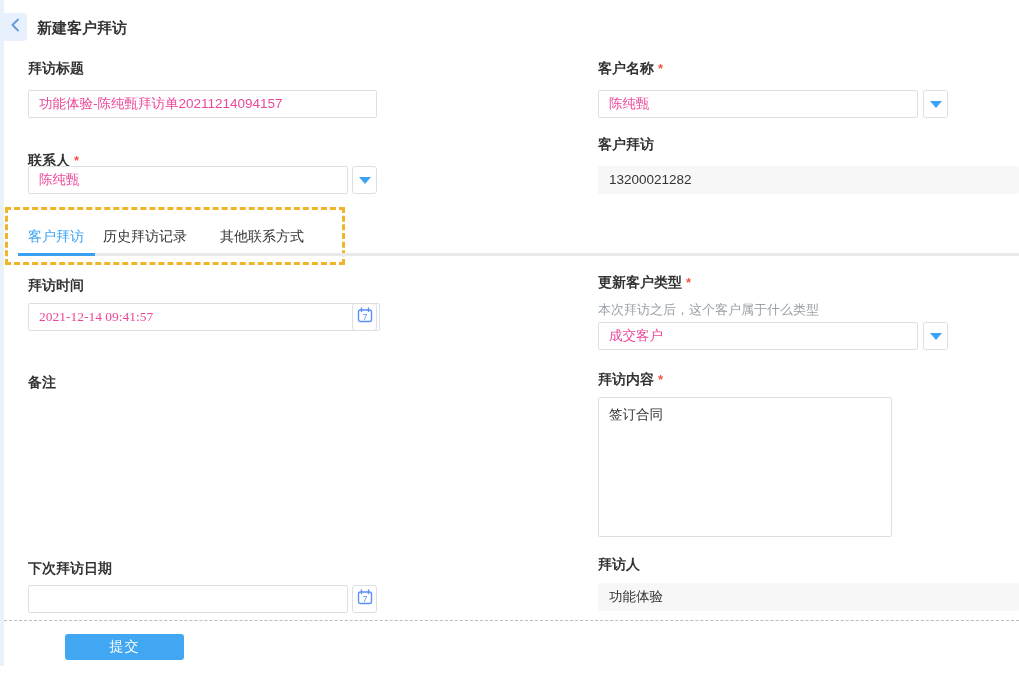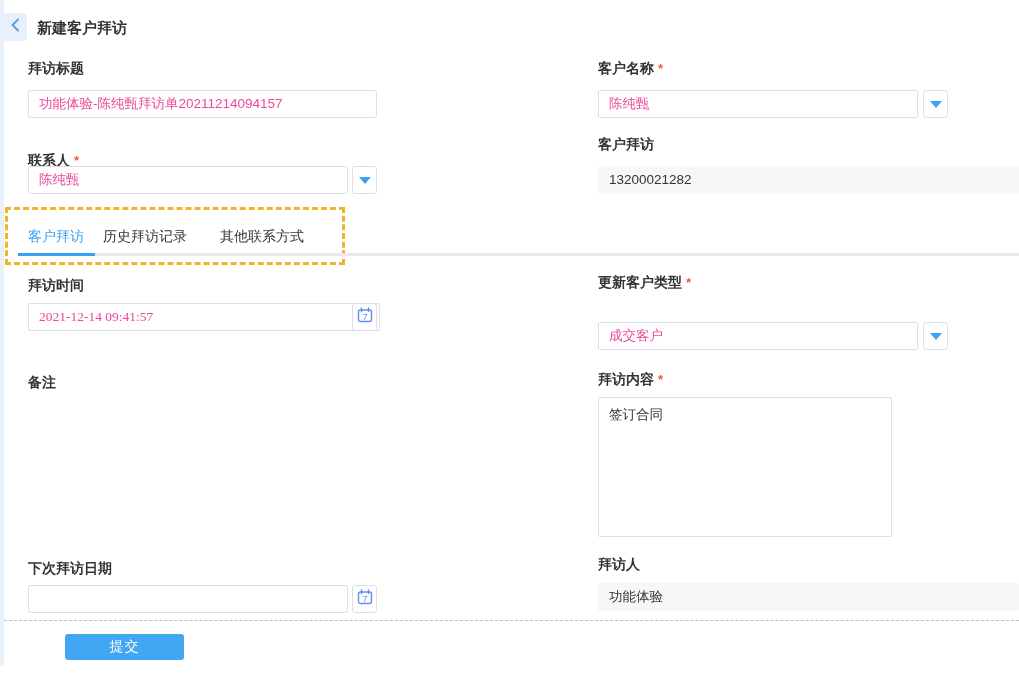--- a/index.html
+++ b/index.html
@@ -97,20 +97,21 @@
       <svg width="16" height="16" viewBox="0 0 16 16">
         <rect x="1.5" y="3" width="13" height="11.5" rx="2" fill="none" stroke="#5b8ff9" stroke-width="1.4"></rect>
         <line x1="4.5" y1="1" x2="4.5" y2="4.5" stroke="#5b8ff9" stroke-width="1.4" stroke-linecap="round"></line>
         <line x1="11.5" y1="1" x2="11.5" y2="4.5" stroke="#5b8ff9" stroke-width="1.4" stroke-linecap="round"></line>
         <text x="8" y="13" font-size="8.5" fill="#5b8ff9" text-anchor="middle">7</text>
       </svg>
     </span>
   </div>
 
   <div class="lbl" style="left:598px; top:274px;"><span>更新客户类型</span><span class="req">*</span></div>
+  <div class="hint" style="left:598px; top:301px;">本次拜访之后，这个客户属于什么类型</div>
   <input class="inp" style="left: 598px; top: 322px; width: 320px;" value="成交客户">
   <div class="side-btn" style="left:923px; top:322px;">
     <span class="caret"></span>
   </div>
 
   <div class="lbl" style="left:28px; top:374px;"><span>备注</span></div>
 
   <div class="lbl" style="left:598px; top:371px;"><span>拜访内容</span><span class="req">*</span></div>
   <textarea class="textarea" style="">签订合同</textarea>
 

